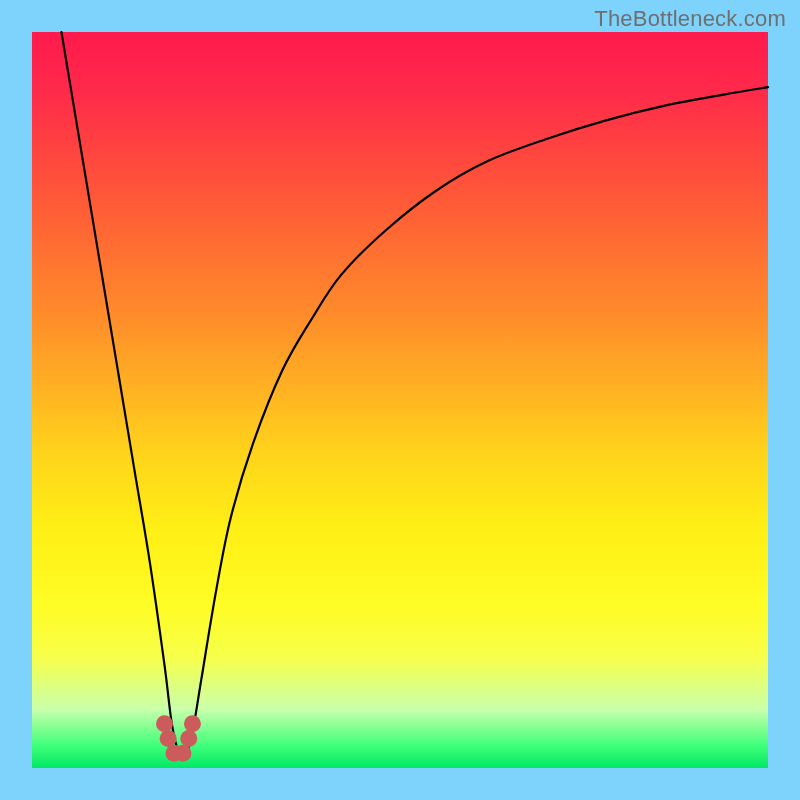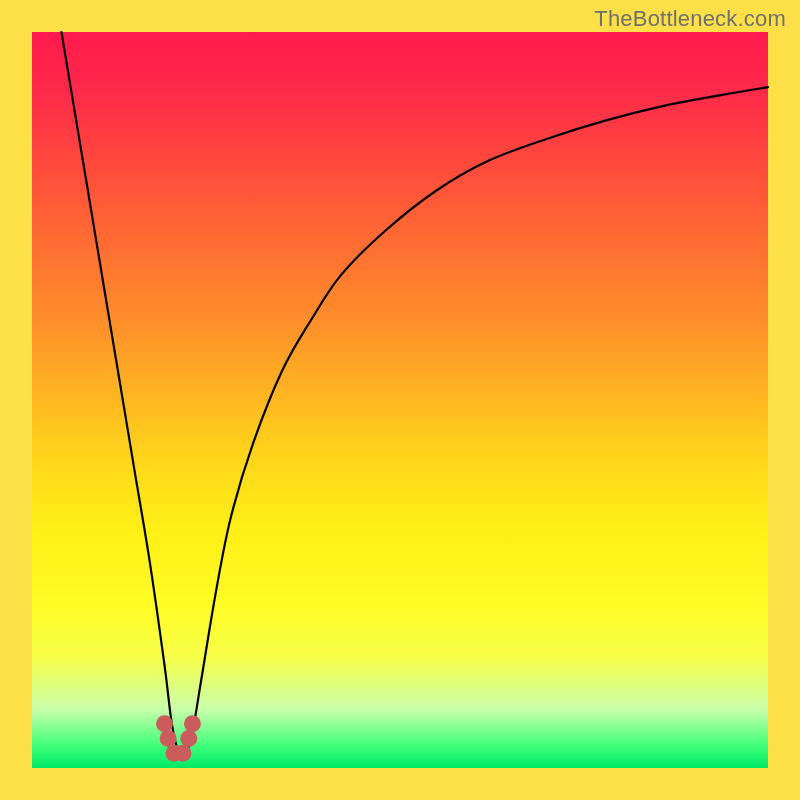--- a/index.html
+++ b/index.html
@@ -10,21 +10,21 @@
     background: #000;
     overflow: hidden;
     font-family: Arial, Helvetica, sans-serif;
   }
   .frame {
     position: absolute;
     left: 0;
     top: 0;
     width: 800px;
     height: 800px;
-    background: #fde047;
+    background: #7dd3fc;
   }
   .plot {
     position: absolute;
     left: 32px;
     top: 32px;
     width: 736px;
     height: 736px;
     background: linear-gradient(
       to bottom,
       #ff1a4d 0%,

